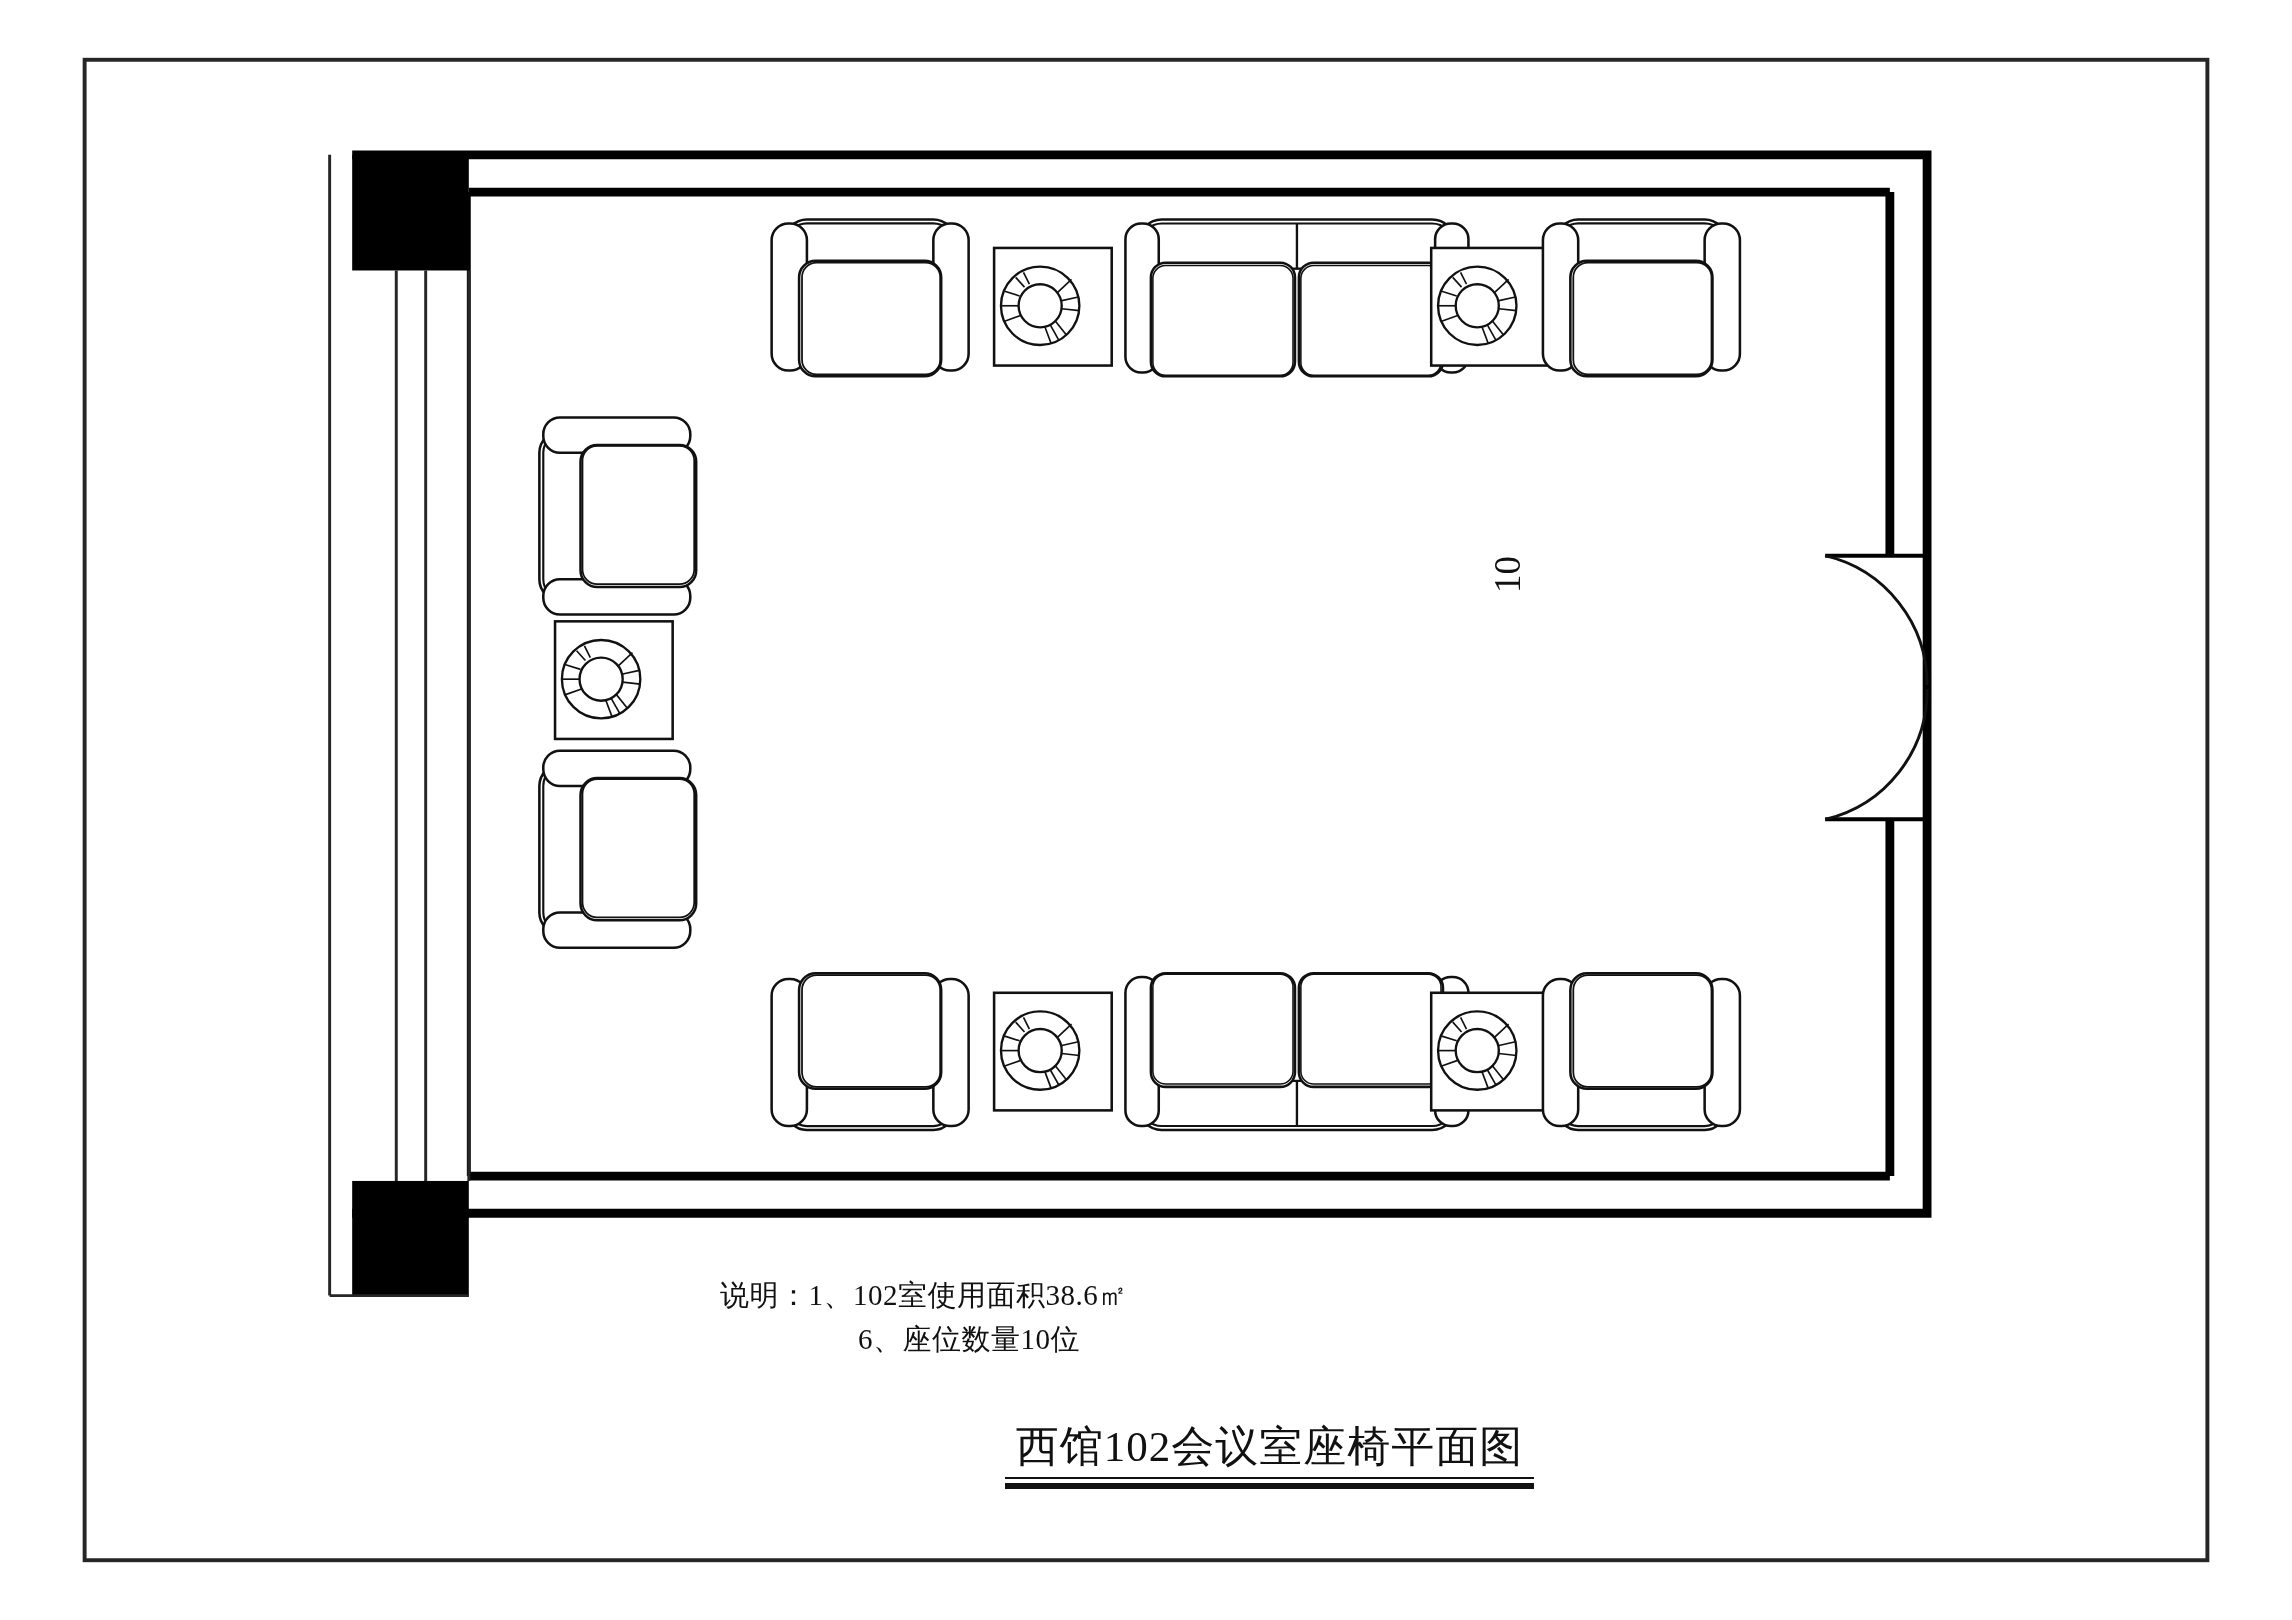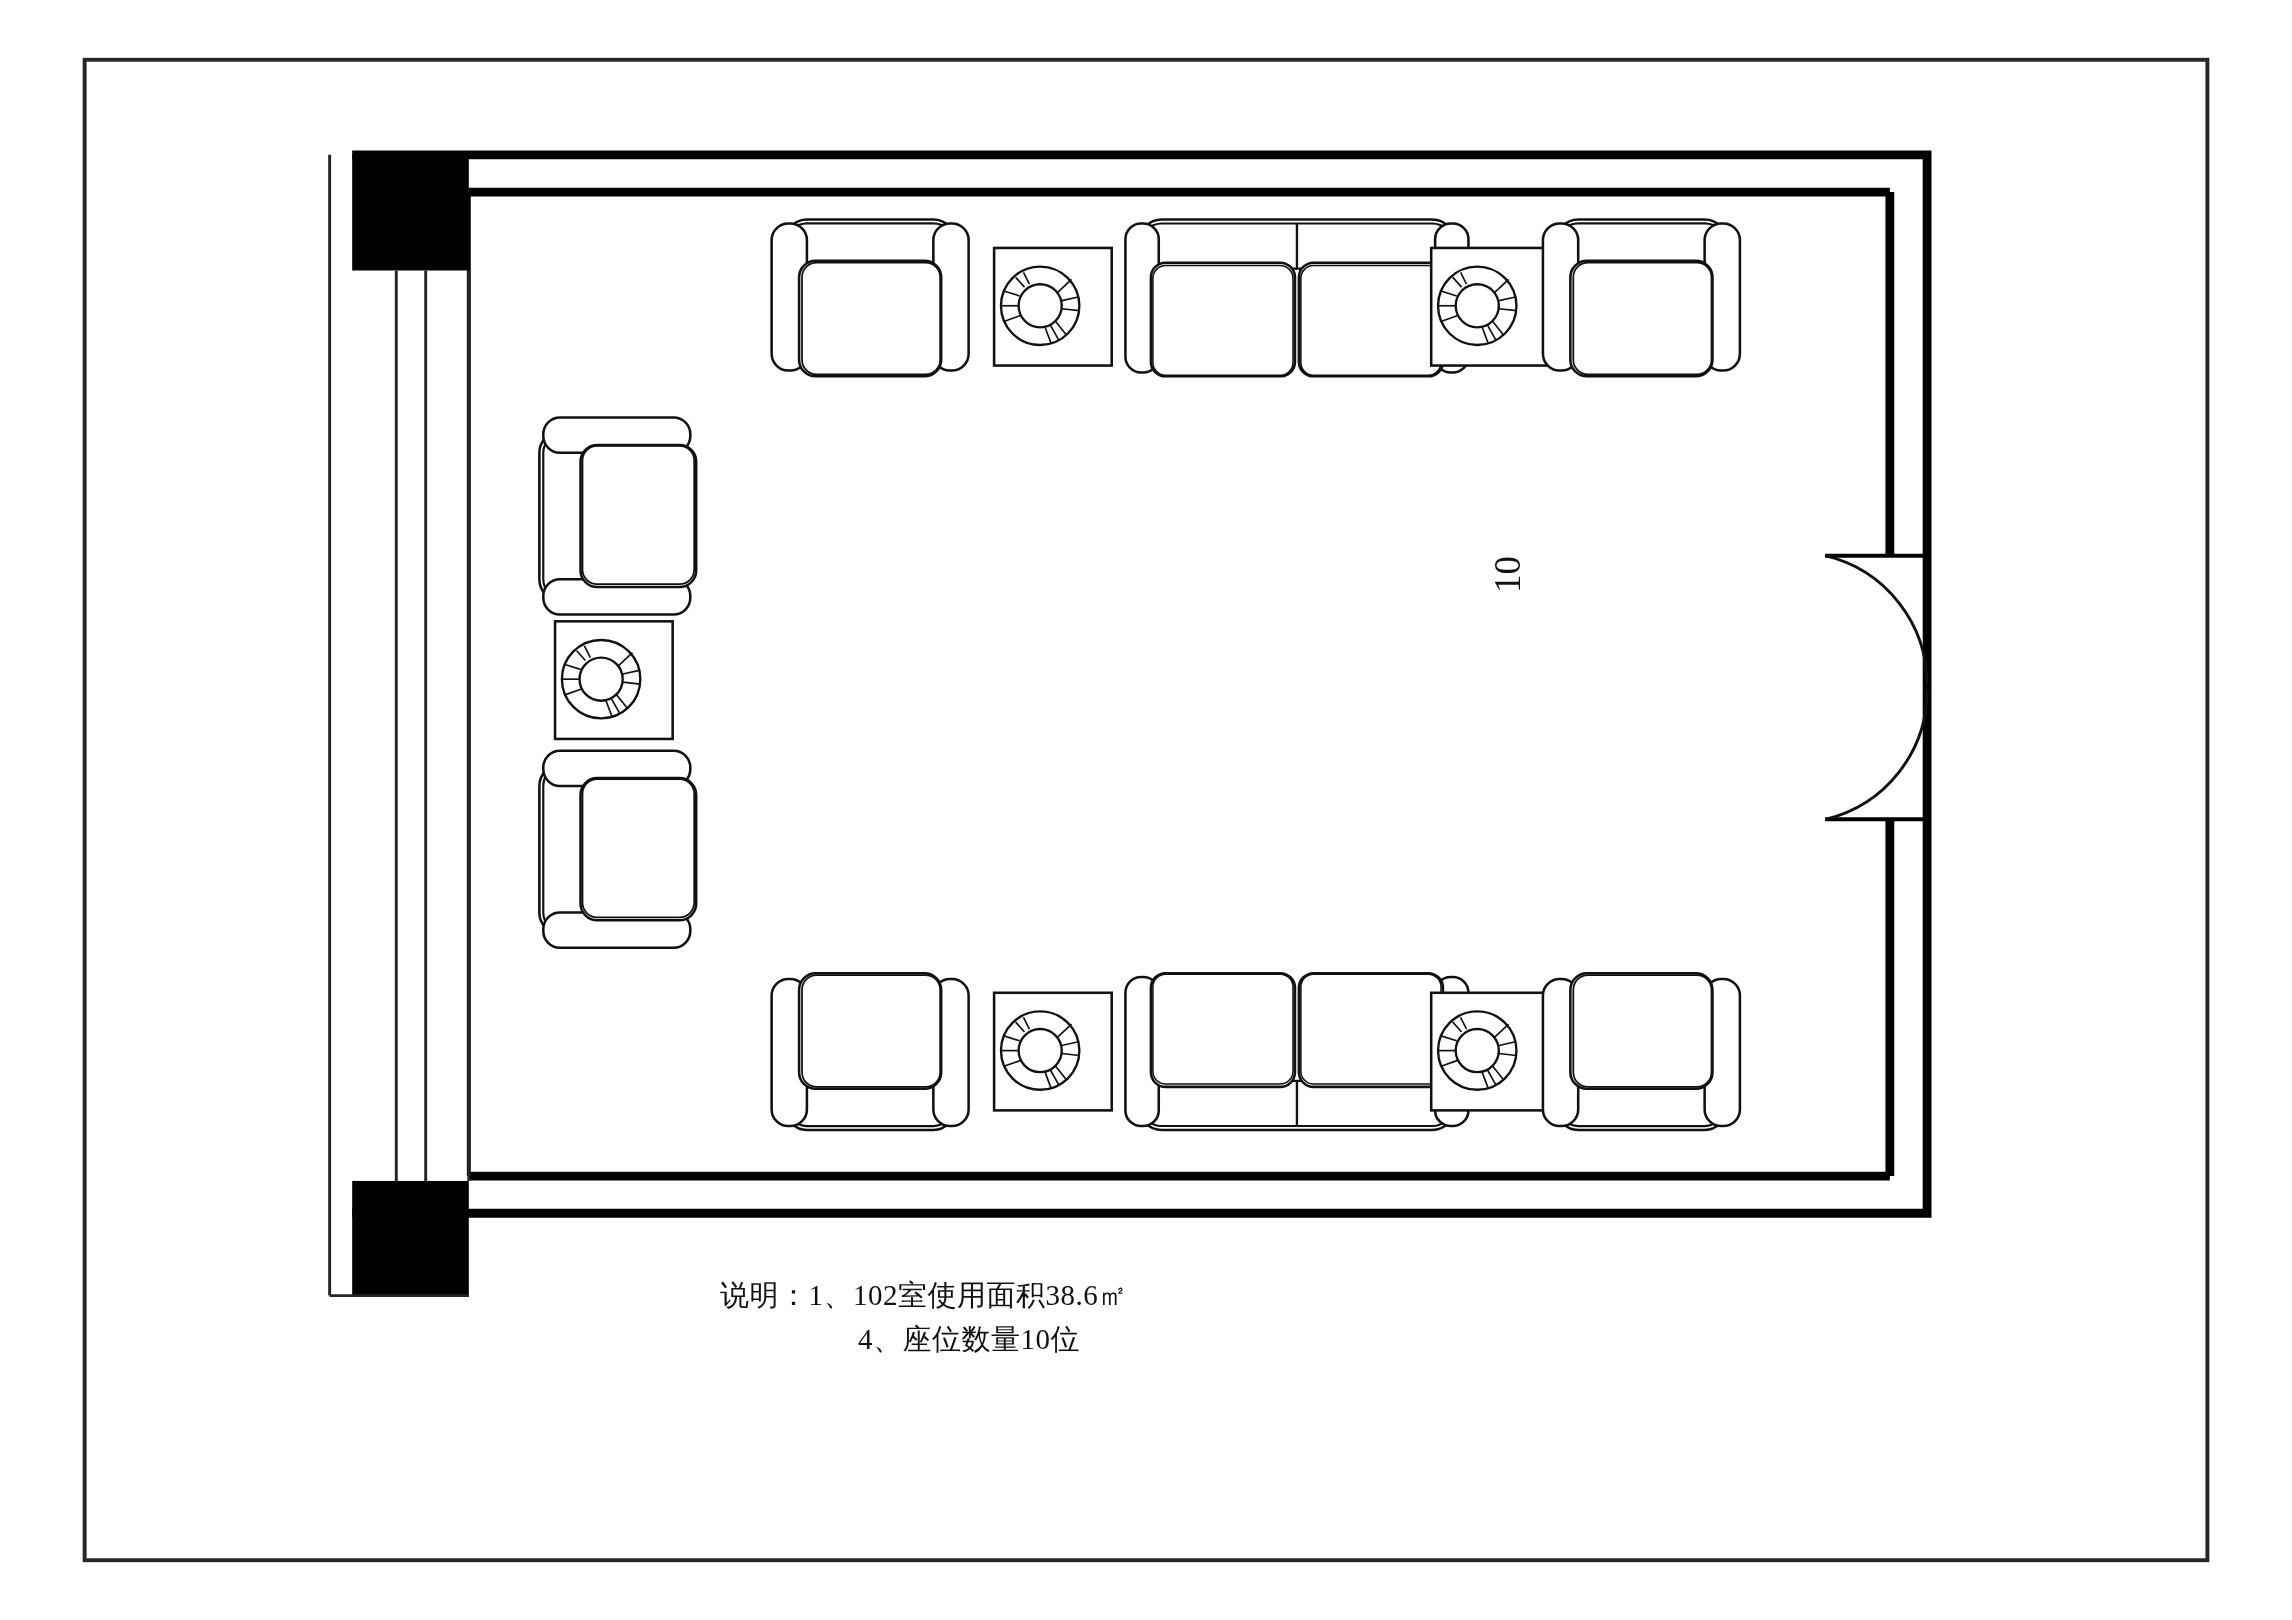--- a/index.html
+++ b/index.html
@@ -227,18 +227,23 @@
       <g>
         <use href="#chair-up" x="1572" y="990"></use>
       </g>
     </g>
   </svg>
 
   <div class="room-tag">10</div>
 
   <div class="note-block">
     <div>说明：1、102室使用面积38.6㎡</div>
-    <div class="note-line-2">4、座位数量10位</div>
+    <div class="note-line-2">6、座位数量10位</div>
   </div>
 
+  <div class="title-block">
+    <div class="title-text">西馆102会议室座椅平面图</div>
+    <div class="title-rule-thin"></div>
+    <div class="title-rule-thick"></div>
+  </div>
 
 </div>
 
 
 </body></html>

